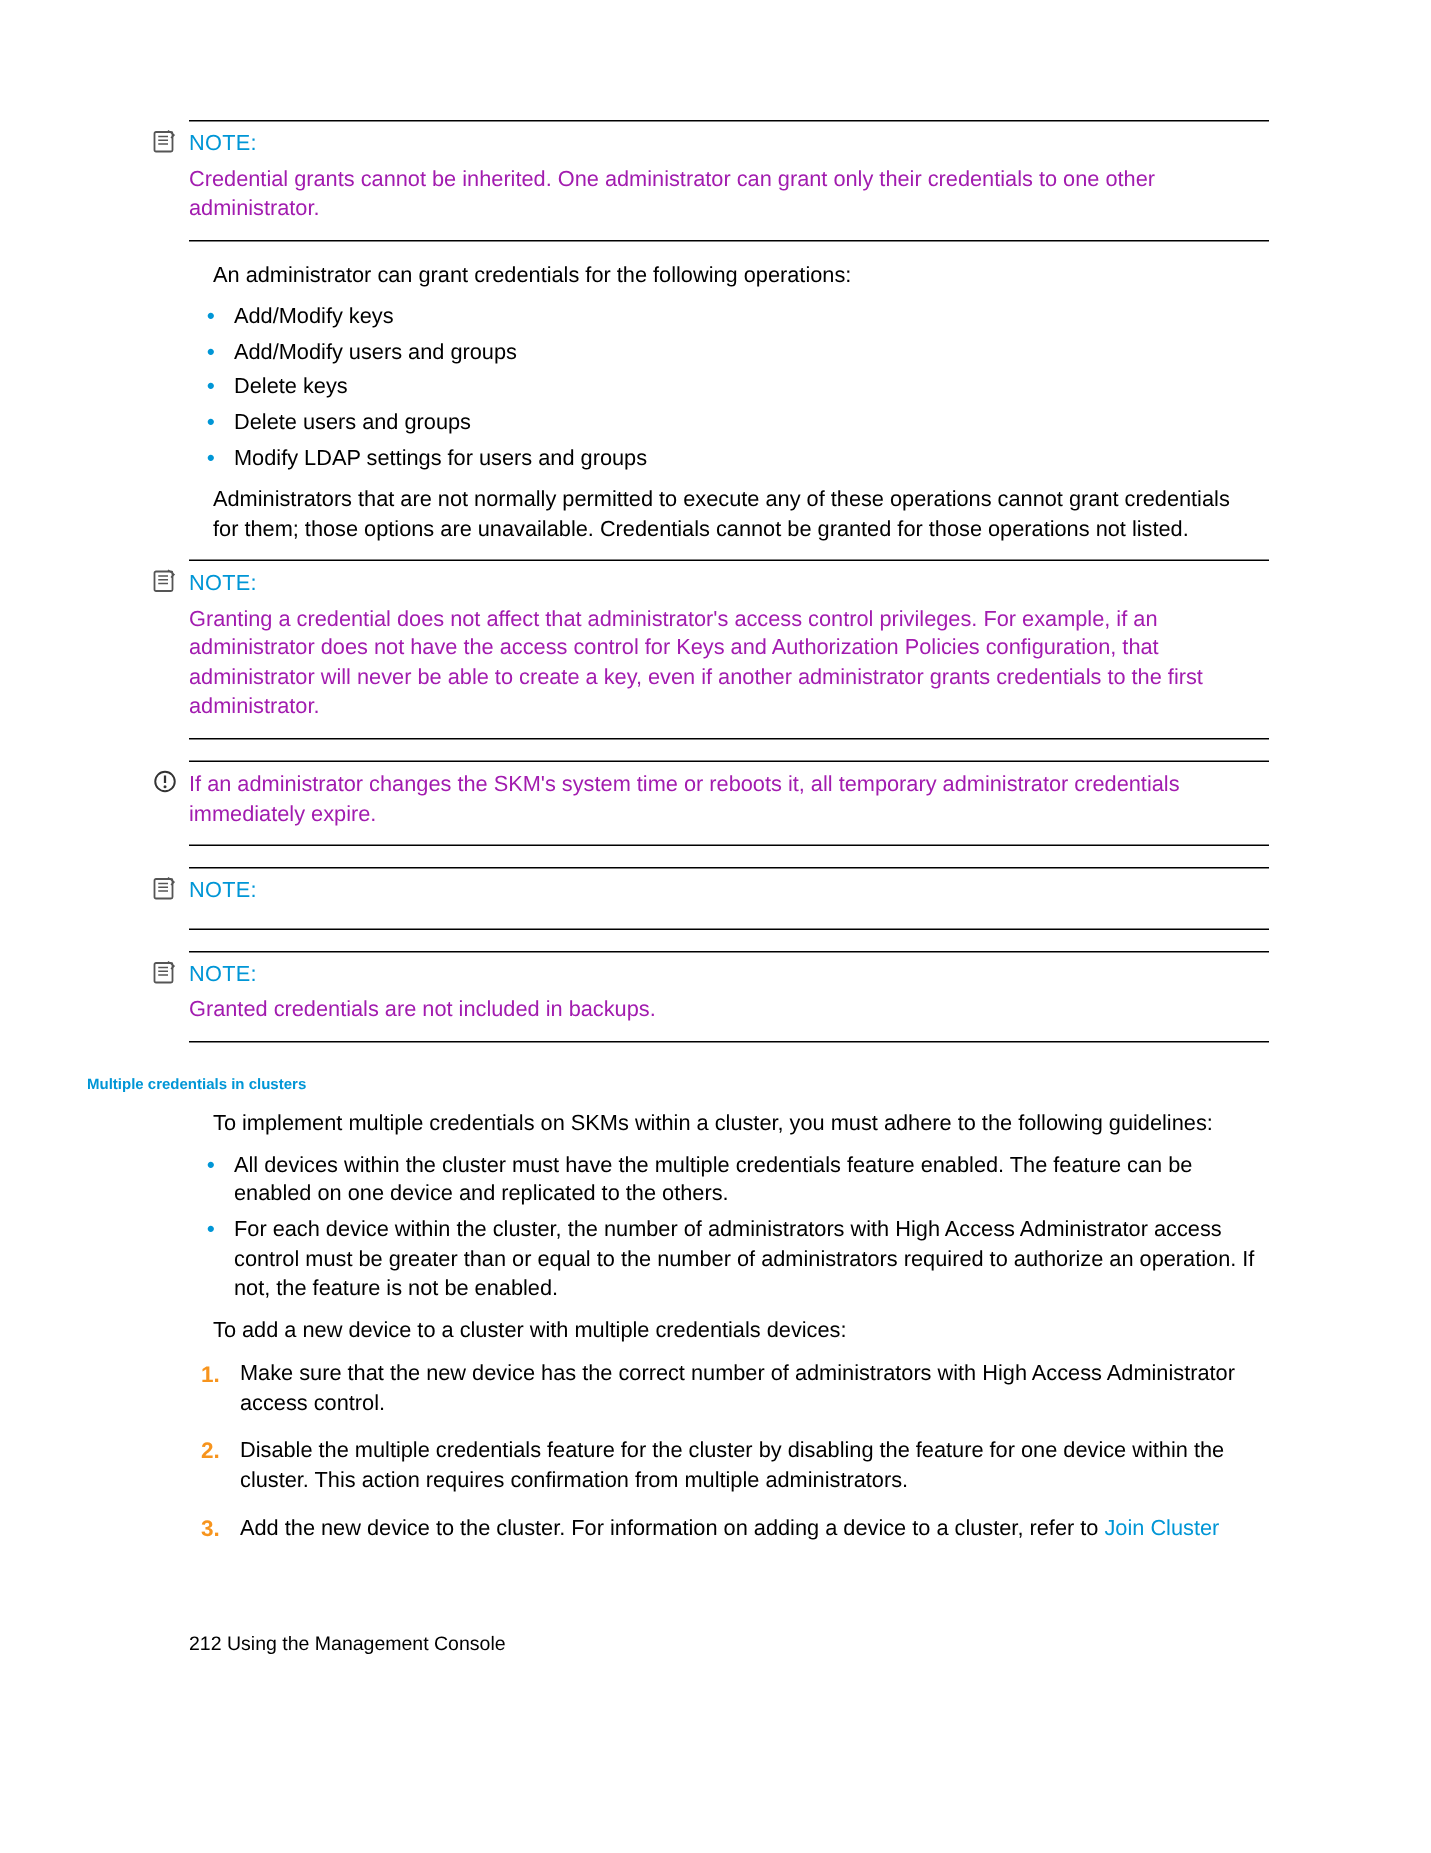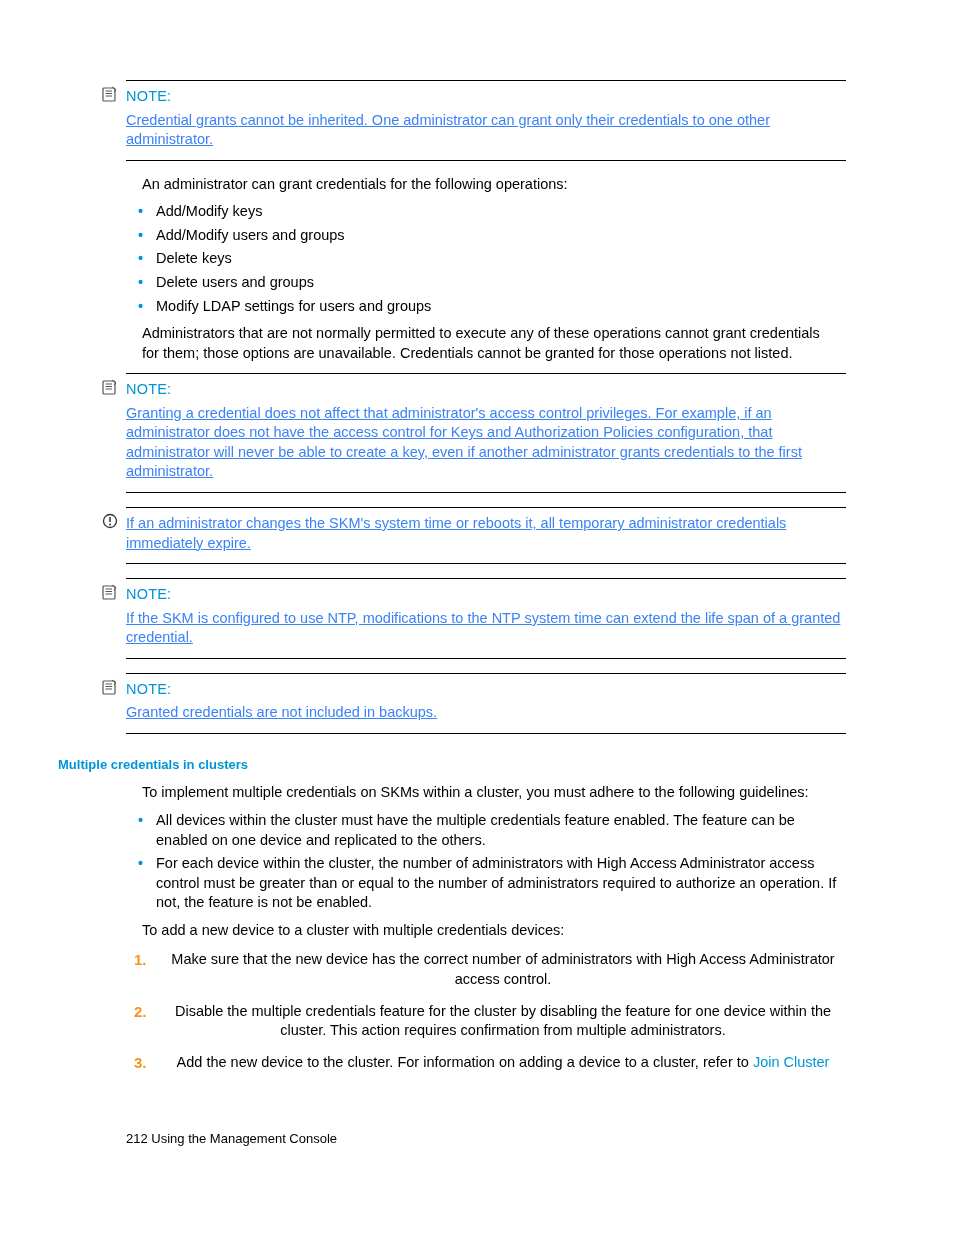--- a/index.html
+++ b/index.html
@@ -33,22 +33,21 @@
     width: 16px;
     height: 16px;
   }
   .callout-label {
     color: #0096d6;
     font-size: 14.5px;
     margin-bottom: 4px;
     letter-spacing: 0.2px;
   }
   .callout-body {
-    color: #3b82f6;
-    text-decoration: underline;
+    color: #a21caf;
   }
   .para {
     margin: 6px 16px;
   }
   ul.bullets {
     list-style: none;
     margin: 4px 0 6px 0;
   }
   ul.bullets li {
     position: relative;
@@ -64,34 +63,33 @@
   }
   ol.steps {
     list-style: none;
     margin: 6px 0;
     counter-reset: step;
   }
   ol.steps li {
     position: relative;
     padding: 4px 0 8px 34px;
     counter-increment: step;
-    text-align: center;
   }
   ol.steps li::before {
     content: counter(step) ".";
     color: #f7941d;
     font-weight: bold;
     position: absolute;
     left: 8px;
     top: 4px;
     font-size: 15px;
   }
   .section-heading {
     color: #0096d6;
-    font-size: 13px;
+    font-size: 10px;
     margin: 22px 0 10px -68px;
   }
   .link {
     color: #0096d6;
   }
   .footer {
     margin-top: 50px;
     font-size: 13px;
   }
   .footer .pg {
@@ -161,21 +159,20 @@
       <span class="callout-icon note-icon">
         <svg viewBox="0 0 16 16">
             <rect x="1" y="2" width="12" height="13" rx="1" fill="none" stroke="#555" stroke-width="1.2"></rect>
             <line x1="3.5" y1="5" x2="10" y2="5" stroke="#555" stroke-width="1"></line>
             <line x1="3.5" y1="7.5" x2="10" y2="7.5" stroke="#555" stroke-width="1"></line>
             <line x1="3.5" y1="10" x2="10" y2="10" stroke="#555" stroke-width="1"></line>
             <path d="M10 1 L14 4 L12 6" fill="none" stroke="#555" stroke-width="1"></path>
           </svg>
       </span>
       <div class="callout-label">NOTE:</div>
-      <div class="callout-body">If the SKM is configured to use NTP, modifications to the NTP system time can extend the life span of a granted credential.</div>
     </div>
 
     <div class="callout">
       <span class="callout-icon note-icon">
         <svg viewBox="0 0 16 16">
             <rect x="1" y="2" width="12" height="13" rx="1" fill="none" stroke="#555" stroke-width="1.2"></rect>
             <line x1="3.5" y1="5" x2="10" y2="5" stroke="#555" stroke-width="1"></line>
             <line x1="3.5" y1="7.5" x2="10" y2="7.5" stroke="#555" stroke-width="1"></line>
             <line x1="3.5" y1="10" x2="10" y2="10" stroke="#555" stroke-width="1"></line>
             <path d="M10 1 L14 4 L12 6" fill="none" stroke="#555" stroke-width="1"></path>

